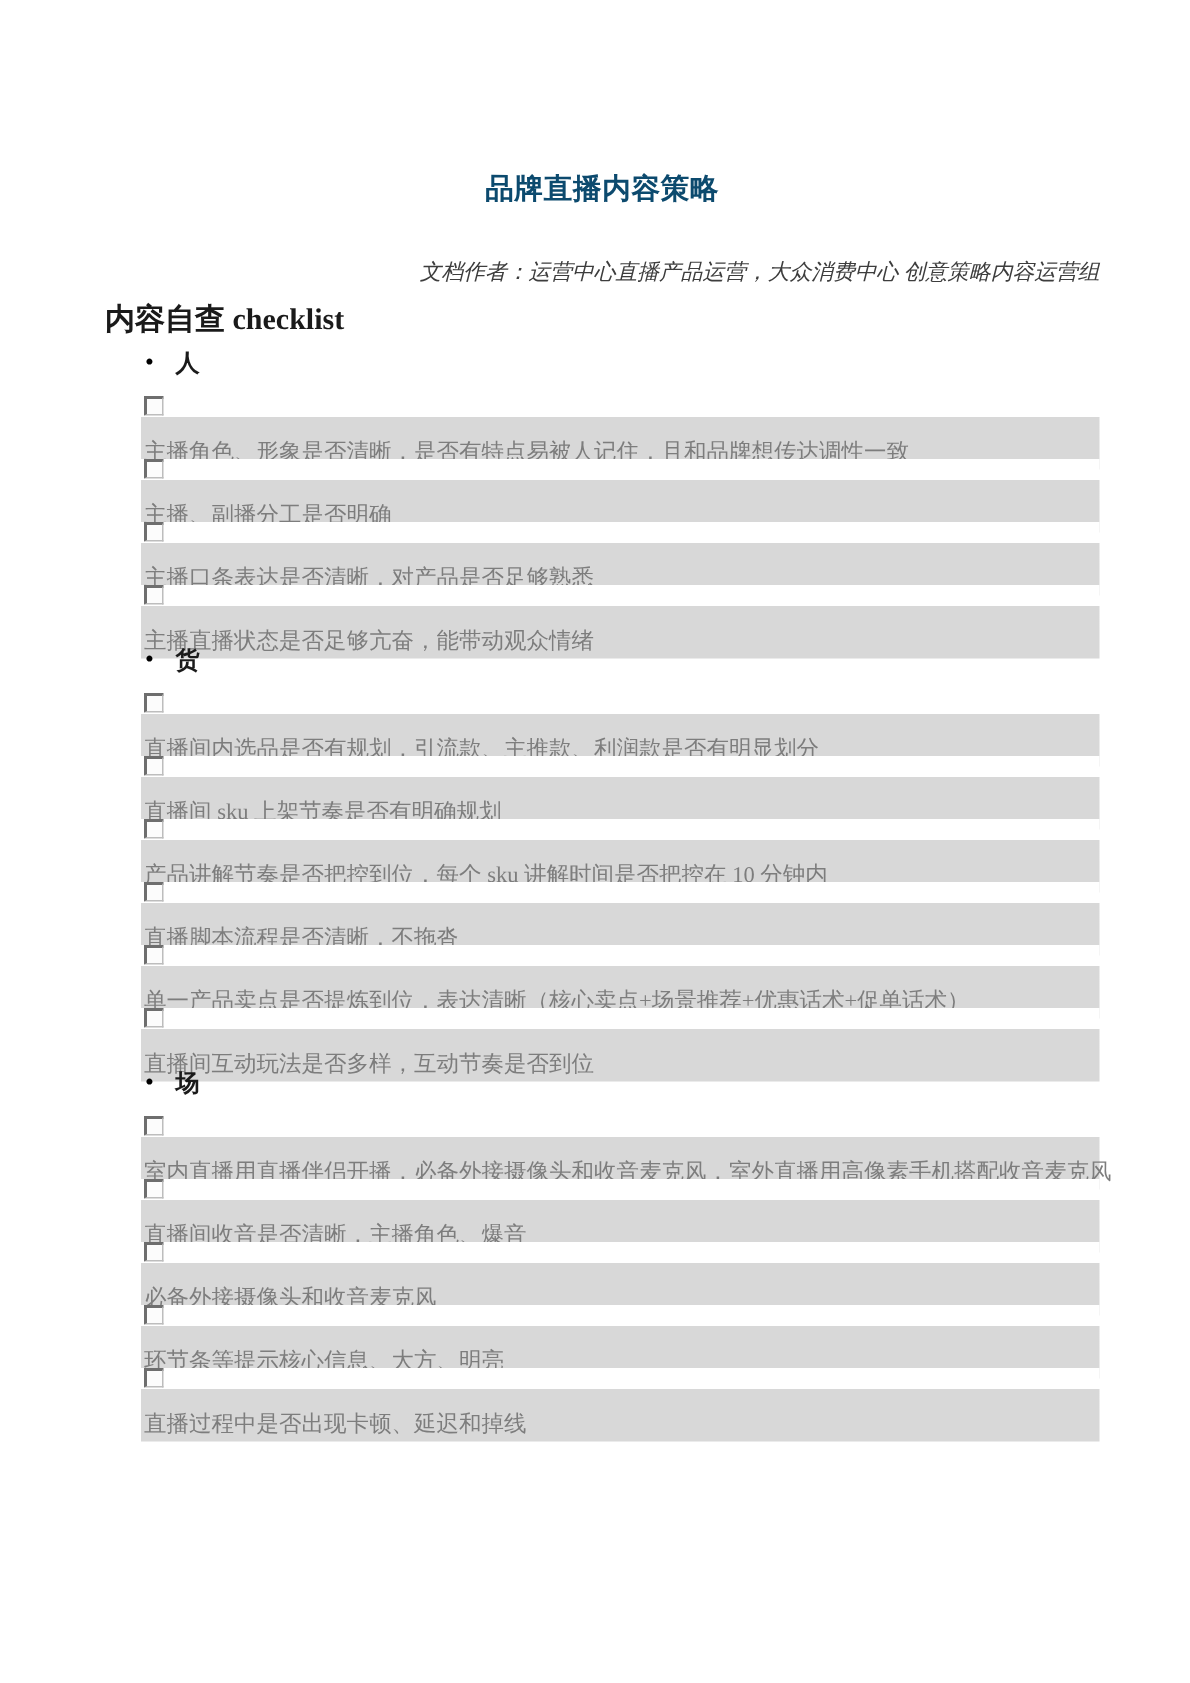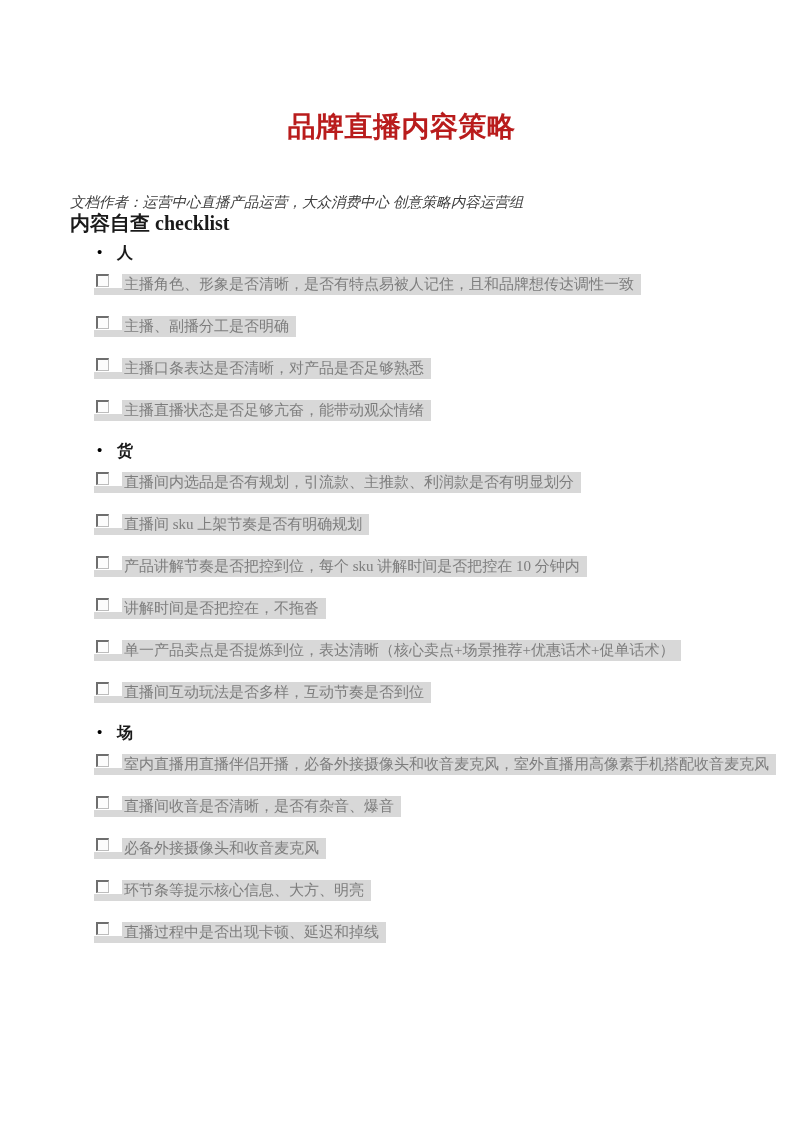--- a/index.html
+++ b/index.html
@@ -11,32 +11,33 @@
     margin: 0 auto;
     background: #ffffff;
     overflow: hidden;
     font-family: "Liberation Serif", "DejaVu Serif", serif;
     padding: 112px 60px 40px 70px;
   }
   .doc-title {
     text-align: center;
     font-family: "Liberation Sans", "DejaVu Sans", sans-serif;
     font-weight: bold;
-    font-size: 28px;
+    font-size: 19px;
     line-height: 30px;
-    color: #b91c1c;
+    color: #0c4a6e;
     letter-spacing: 0.5px;
-    margin-bottom: 51px;
+    margin-bottom: 31px;
   }
   .author-line {
-    text-align: left;
+    text-align: right;
     font-style: italic;
     font-size: 14.5px;
     line-height: 18px;
     color: #3d3d3d;
+    margin-bottom: 10px;
   }
   .section-heading {
     font-size: 20px;
     line-height: 24px;
     font-weight: bold;
     color: #1a1a1a;
     font-family: "Liberation Serif", "DejaVu Serif", serif;
     margin-bottom: 9px;
   }
   .group-label {
@@ -51,20 +52,21 @@
   .bullet-dot {
     display: inline-block;
     width: 20px;
     font-size: 15px;
     color: #000000;
   }
   .check-item {
     display: flex;
     margin: 0 0 21px 24px;
     height: 21px;
+    flex-direction: column;
   }
   .cb-col {
     flex: 0 0 28px;
     height: 21px;
     background: linear-gradient(to bottom, #ffffff 0px, #ffffff 14px, #d8d8d8 14px, #d8d8d8 21px);
     position: relative;
   }
   .checkbox {
     position: absolute;
     left: 2px;
@@ -148,21 +150,21 @@
   <div class="check-item">
     <span class="cb-col">
         <span class="checkbox"></span>
       </span>
     <span class="item-text">产品讲解节奏是否把控到位，每个 sku 讲解时间是否把控在 10 分钟内</span>
   </div>
   <div class="check-item">
     <span class="cb-col">
         <span class="checkbox"></span>
       </span>
-    <span class="item-text">讲解时间是否把控在，不拖沓</span>
+    <span class="item-text">直播脚本流程是否清晰，不拖沓</span>
   </div>
   <div class="check-item">
     <span class="cb-col">
         <span class="checkbox"></span>
       </span>
     <span class="item-text">单一产品卖点是否提炼到位，表达清晰（核心卖点+场景推荐+优惠话术+促单话术）</span>
   </div>
   <div class="check-item">
     <span class="cb-col">
         <span class="checkbox"></span>
@@ -178,21 +180,21 @@
   <div class="check-item">
     <span class="cb-col">
         <span class="checkbox"></span>
       </span>
     <span class="item-text">室内直播用直播伴侣开播，必备外接摄像头和收音麦克风，室外直播用高像素手机搭配收音麦克风</span>
   </div>
   <div class="check-item">
     <span class="cb-col">
         <span class="checkbox"></span>
       </span>
-    <span class="item-text">直播间收音是否清晰，是否有杂音、爆音</span>
+    <span class="item-text">直播间收音是否清晰，主播角色、爆音</span>
   </div>
   <div class="check-item">
     <span class="cb-col">
         <span class="checkbox"></span>
       </span>
     <span class="item-text">必备外接摄像头和收音麦克风</span>
   </div>
   <div class="check-item">
     <span class="cb-col">
         <span class="checkbox"></span>

